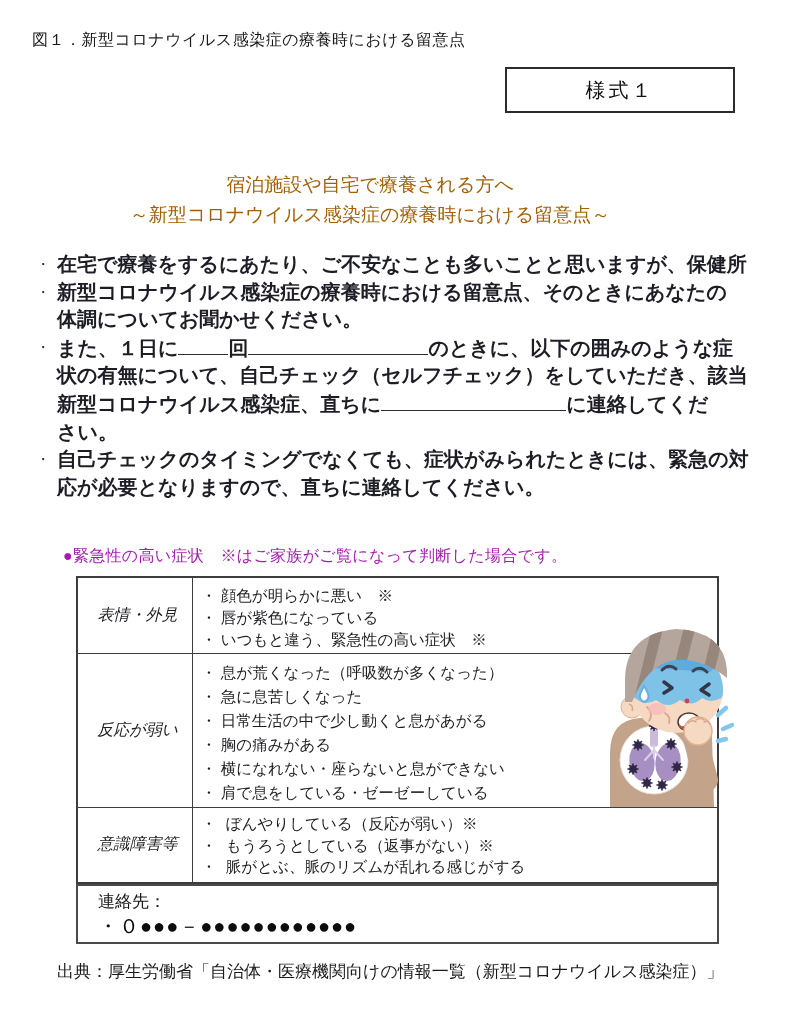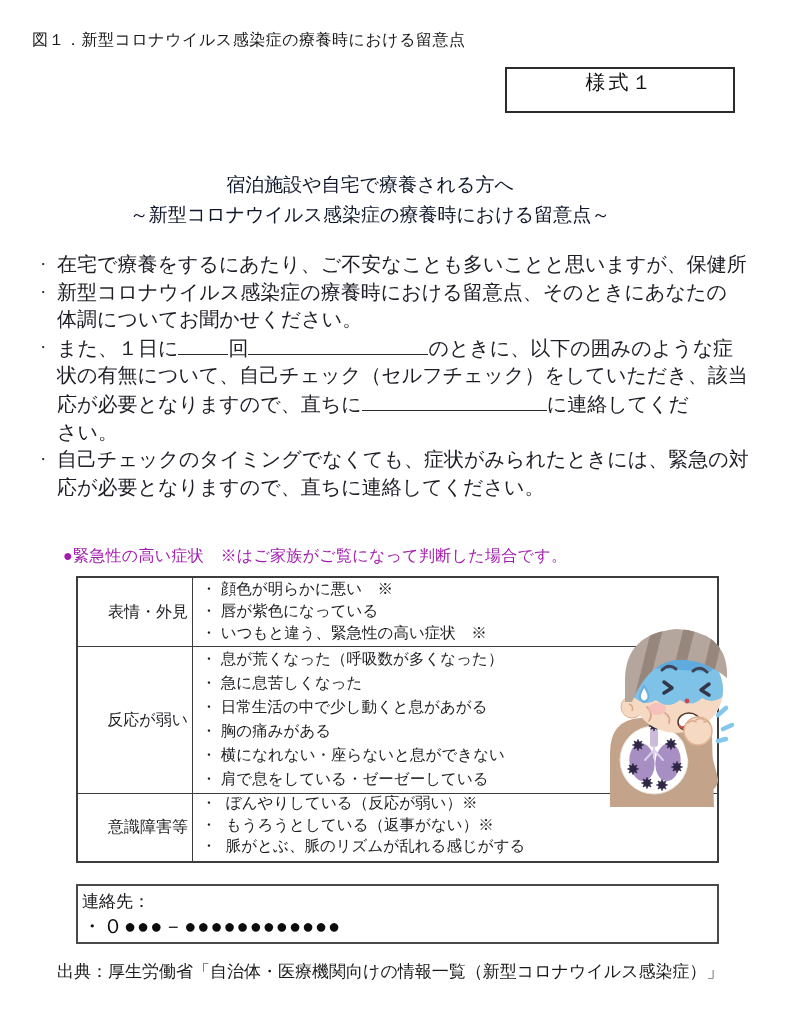--- a/index.html
+++ b/index.html
@@ -13,67 +13,67 @@
   }
   .abs{position:absolute;}
   .fig-caption{
     left:32px;top:30px;
     font-family:"Liberation Serif", serif;
     font-size:16px;letter-spacing:.5px;color:#1a1a1a;
   }
   .form-box{
     left:505px;top:67px;width:230px;height:46px;
     border:2px solid #2b2b2b;box-sizing:border-box;
-    display:flex;justify-content:center;
+    display:flex;align-items:center;justify-content:center;
     background:#fff;
   }
   .form-box .label{
     font-family:"Liberation Serif", serif;
     font-size:20px;letter-spacing:3px;color:#111;
   }
   .doc-heading{
     left:5px;top:170px;width:730px;
-    text-align:center;font-size:19px;line-height:30px;color:#0f172a;
+    text-align:center;font-size:19px;line-height:30px;color:#a16207;
   }
   .bullet-list{
     left:36px;top:251px;width:745px;
     font-size:20px;line-height:27.6px;color:#1d1d26;
   }
   .bullet-item{position:relative;padding-left:21px;}
   .bullet-marker{position:absolute;left:0;top:0;font-size:14px;line-height:27.6px;}
-  .bullet-line{white-space:nowrap;}
+  .bullet-line{white-space:nowrap;font-weight:bold;}
   .fill-in-blank{
     display:inline-block;height:1em;
     border-bottom:1.5px solid #2a2a2a;
     vertical-align:baseline;
   }
   .table-caption{
     left:63px;top:546px;font-size:16px;color:#a21caf;letter-spacing:.3px;
   }
   table.symptom-table{
     position:absolute;left:76px;top:576px;width:643px;
     border-collapse:collapse;border:2px solid #3d3d3d;
     table-layout:fixed;background:#fff;
   }
   table.symptom-table th,
   table.symptom-table td{
     border:1px solid #3d3d3d;vertical-align:middle;
     font-weight:normal;color:#1d1d22;
   }
-  th.cat-cell{width:101px;font-size:16px;text-align:right;padding:0 4px 0 9px;}
-  td.items-cell{padding:0 4px 2px 8px;font-size:15.5px;}
+  th.cat-cell{width:101px;font-size:16px;text-align:center;padding:0 4px 0 9px;font-style:italic;}
+  td.items-cell{padding:7px 4px 2px 8px;font-size:15.5px;}
   tr.r0{height:68px;} tr.r0 .symptom-item{line-height:22px;}
   tr.r1{height:147px;} tr.r1 .symptom-item{line-height:24px;}
   tr.r2{height:67px;} tr.r2 .symptom-item{line-height:21.6px;font-family:Liberation Mono, monospace;}
   .symptom-item{white-space:nowrap;}
   .illustration{left:592px;top:610px;width:205px;height:197px;}
   .contact-box{
     left:76px;top:884px;width:643px;height:60px;
     border:2px solid #4a4a4a;box-sizing:border-box;
-    padding:4px 4px;background:#fff;
+    padding:4px 20px;background:#fff;
   }
   .contact-label{font-size:17px;line-height:23px;color:#15151a;}
   .contact-phone{font-size:20px;line-height:27px;letter-spacing:1px;color:#0c0c0c;}
   .source-line{
     left:57px;top:960px;
     font-family:"Liberation Serif", serif;
     font-size:17px;color:#1a1a1a;
   }
 </style>
 </head>
@@ -99,21 +99,21 @@
       </div>
       <div class="bullet-item">
         <span class="bullet-marker">・</span>
         <div class="bullet-line"><span>新型コロナウイルス感染症の療養時における留意点、そのときにあなたの</span></div>
         <div class="bullet-line"><span>体調についてお聞かせください。</span></div>
       </div>
       <div class="bullet-item">
         <span class="bullet-marker">・</span>
         <div class="bullet-line"><span>また、１日に</span><span class="fill-in-blank" style="width: 50px;"></span><span>回</span><span class="fill-in-blank" style="width: 180px;"></span><span>のときに、以下の囲みのような症</span></div>
         <div class="bullet-line"><span>状の有無について、自己チェック（セルフチェック）をしていただき、該当</span></div>
-        <div class="bullet-line"><span>応が必要となりますので、直ちに</span><span class="fill-in-blank" style="width: 185px;"></span><span>に連絡してくだ</span></div>
+        <div class="bullet-line"><span>新型コロナウイルス感染症、直ちに</span><span class="fill-in-blank" style="width: 185px;"></span><span>に連絡してくだ</span></div>
         <div class="bullet-line"><span>さい。</span></div>
       </div>
       <div class="bullet-item">
         <span class="bullet-marker">・</span>
         <div class="bullet-line"><span>自己チェックのタイミングでなくても、症状がみられたときには、緊急の対</span></div>
         <div class="bullet-line"><span>応が必要となりますので、直ちに連絡してください。</span></div>
       </div>
     </div>
 
   <div class="abs table-caption">●緊急性の高い症状　※はご家族がご覧になって判断した場合です。</div>

